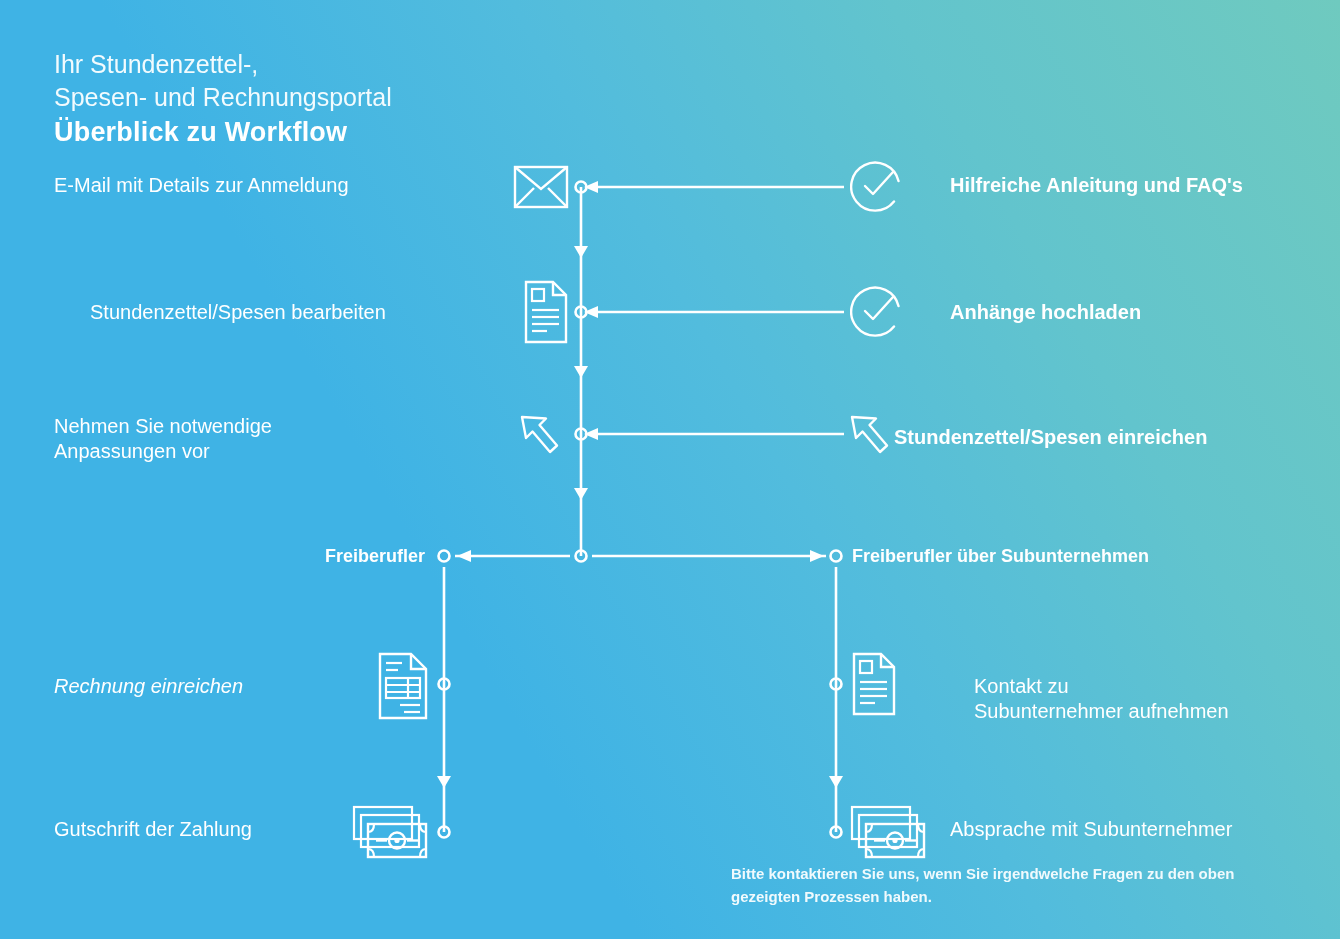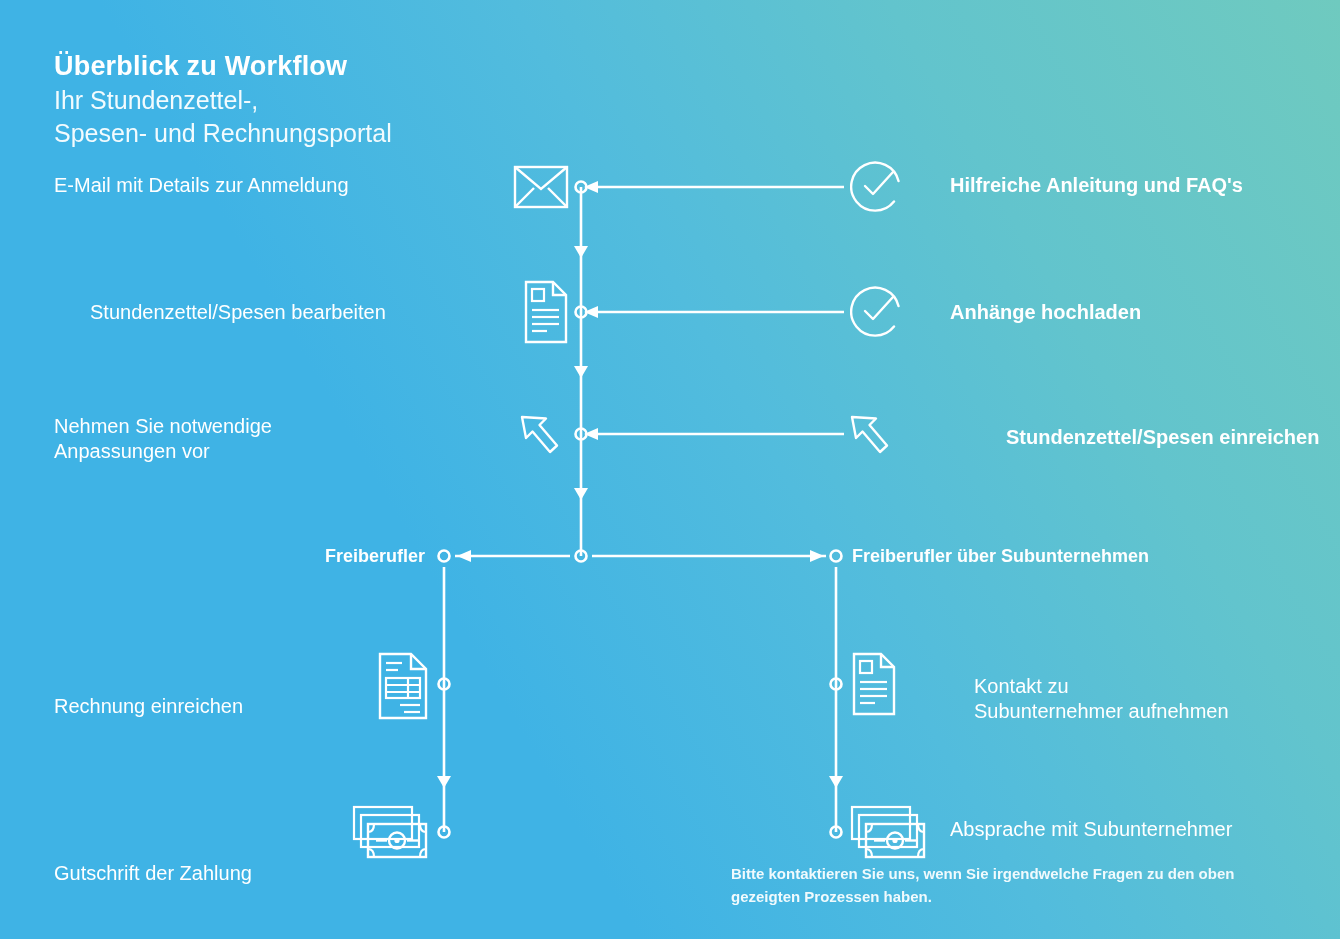--- a/index.html
+++ b/index.html
@@ -48,23 +48,23 @@
 
   
   .icon { position: absolute; }
 </style>
 </head>
 <body>
 
 <div id="canvas">
 
   <div id="header">
-    <div id="title">Überblick zu Workflow</div>
     <div id="subtitle">Ihr Stundenzettel-,
 Spesen- und Rechnungsportal</div>
+    <div id="title">Überblick zu Workflow</div>
   </div>
 
   <svg id="wires" viewBox="0 0 1340 939" xmlns="http://www.w3.org/2000/svg">
     <g stroke="#ffffff" stroke-width="2.6" fill="none" stroke-linecap="butt">
 
       <line x1="581" y1="187" x2="581" y2="556"></line>
 
       <line x1="844" y1="187" x2="592" y2="187"></line>
       <line x1="844" y1="312" x2="592" y2="312"></line>
       <line x1="844" y1="434" x2="592" y2="434"></line>
@@ -143,41 +143,41 @@
 Anpassungen vor</div>
 
   <svg class="icon" style="left:517px; top:412px;" width="50" height="52" viewBox="0 0 50 52">
     <path d="M5 5 L9 26 L15.5 19.5 L33 40 L40 33.5 L22.5 13 L29 6.5 Z" fill="none" stroke="#ffffff" stroke-width="2.4" stroke-linejoin="round"></path>
   </svg>
 
   <svg class="icon" style="left:847px; top:412px;" width="50" height="52" viewBox="0 0 50 52">
     <path d="M5 5 L9 26 L15.5 19.5 L33 40 L40 33.5 L22.5 13 L29 6.5 Z" fill="none" stroke="#ffffff" stroke-width="2.4" stroke-linejoin="round"></path>
   </svg>
 
-  <div class="lbl right" style="left:1006px; top:425px;">Stundenzettel/Spesen einreichen</div>
+  <div class="lbl right" style="left:894px; top:425px;">Stundenzettel/Spesen einreichen</div>
 
   <div class="lbl bold ralign" style="left:180px; top:544px; width:245px;">Freiberufler</div>
   <div class="lbl bold" style="left:852px; top:544px;">Freiberufler über  Subunternehmen</div>
 
-  <div class="lbl" style="left:54px; top:694px;">Rechnung einreichen</div>
+  <div class="lbl" style="left:54px; top:674px;font-style:italic;">Rechnung einreichen</div>
 
   <svg class="icon" style="left:378px; top:652px;" width="50" height="68" viewBox="0 0 50 68">
     <path d="M2 2 H33 L48 17 V66 H2 Z" fill="none" stroke="#ffffff" stroke-width="2.4"></path>
     <polyline points="33,2 33,17 48,17" fill="none" stroke="#ffffff" stroke-width="2.4"></polyline>
     <line x1="8" y1="11" x2="24" y2="11" stroke="#ffffff" stroke-width="2.2"></line>
     <line x1="8" y1="18" x2="20" y2="18" stroke="#ffffff" stroke-width="2.2"></line>
     <rect x="8" y="26" width="34" height="20" fill="none" stroke="#ffffff" stroke-width="2.2"></rect>
     <line x1="8" y1="33" x2="42" y2="33" stroke="#ffffff" stroke-width="2.2"></line>
     <line x1="8" y1="40" x2="42" y2="40" stroke="#ffffff" stroke-width="2.2"></line>
     <line x1="30" y1="26" x2="30" y2="46" stroke="#ffffff" stroke-width="2.2"></line>
     <line x1="22" y1="53" x2="42" y2="53" stroke="#ffffff" stroke-width="2.2"></line>
     <line x1="26" y1="60" x2="42" y2="60" stroke="#ffffff" stroke-width="2.2"></line>
   </svg>
 
-  <div class="lbl" style="left:54px; top:817px;margin-top:44px;">Gutschrift der Zahlung</div>
+  <div class="lbl" style="left:54px; top:817px;">Gutschrift der Zahlung</div>
 
   <svg class="icon" style="left:352px; top:805px;" width="78" height="56" viewBox="0 0 78 56">
     <rect x="2" y="2" width="58" height="32" fill="none" stroke="#ffffff" stroke-width="2.2"></rect>
     <rect x="9" y="10" width="58" height="32" fill="none" stroke="#ffffff" stroke-width="2.2"></rect>
     <rect x="16" y="19" width="58" height="33" fill="none" stroke="#ffffff" stroke-width="2.4"></rect>
     <path d="M16 27 Q22 27 22 19 M74 27 Q68 27 68 19 M16 44 Q22 44 22 52 M74 44 Q68 44 68 52" fill="none" stroke="#ffffff" stroke-width="2.2"></path>
     <circle cx="45" cy="35.5" r="8" fill="none" stroke="#ffffff" stroke-width="2.4"></circle>
     <circle cx="45" cy="35.5" r="2.6" fill="#ffffff"></circle>
     <line x1="24" y1="35.5" x2="35" y2="35.5" stroke="#ffffff" stroke-width="2.4"></line>
     <line x1="55" y1="35.5" x2="66" y2="35.5" stroke="#ffffff" stroke-width="2.4"></line>

